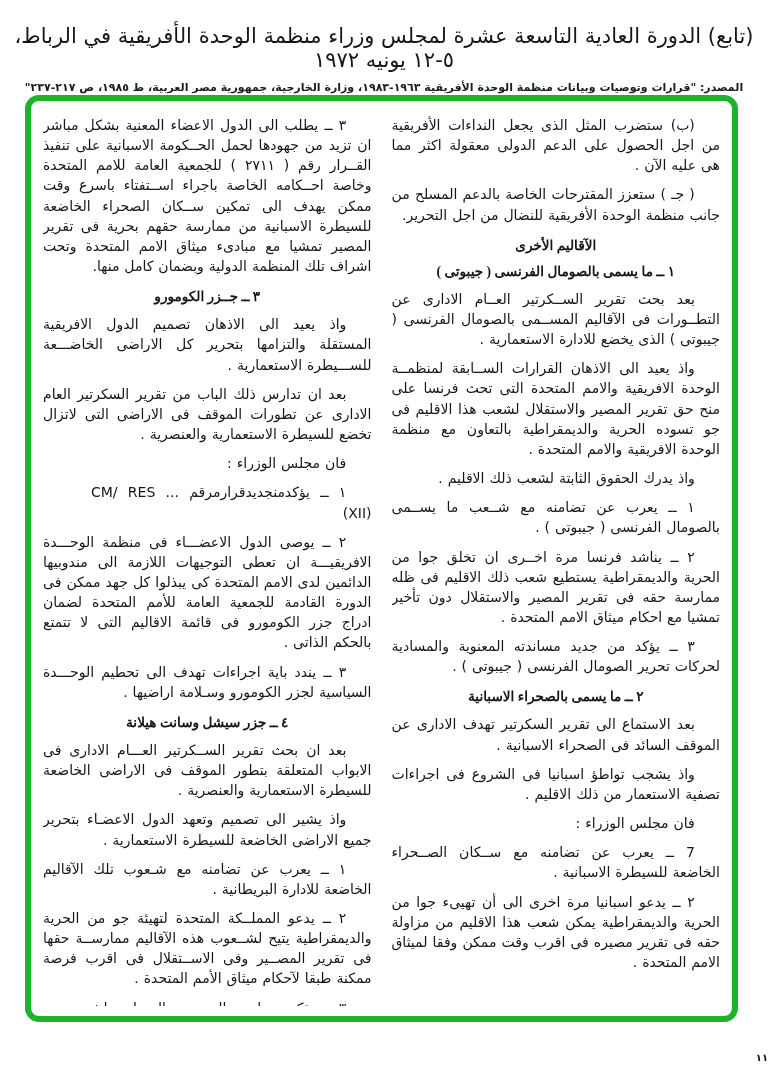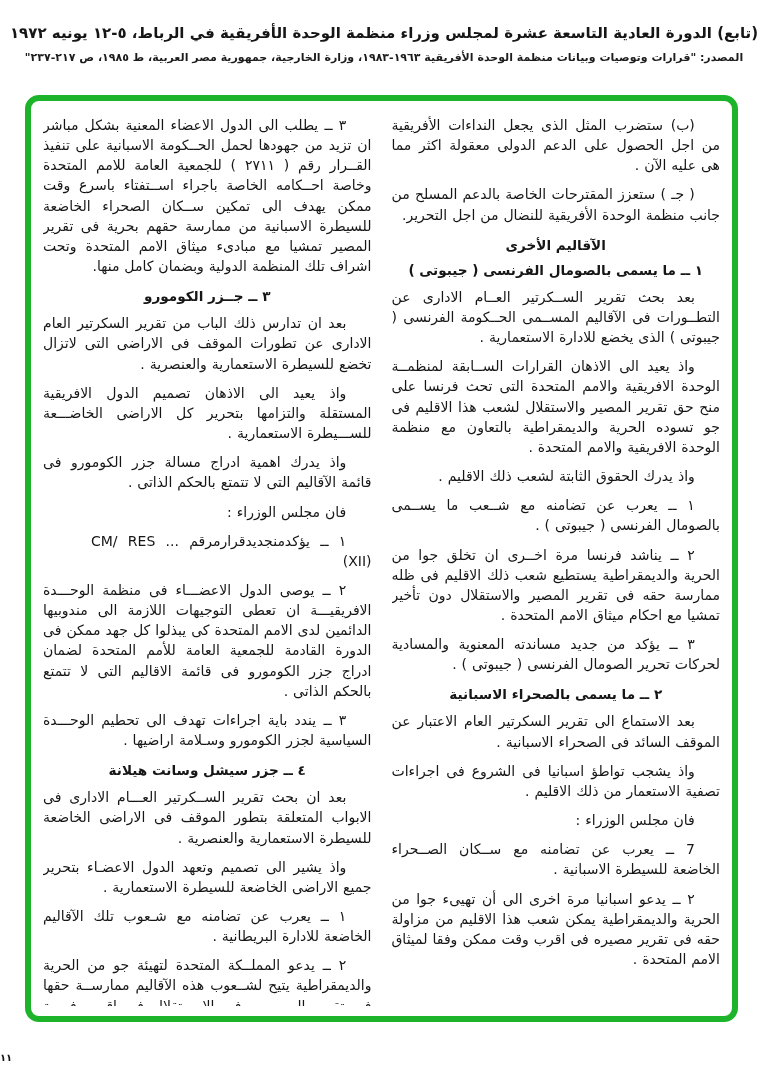--- a/index.html
+++ b/index.html
@@ -11,22 +11,22 @@
     color: #161616;
     direction: rtl;
     overflow: hidden;
   }
   .page-header {
     position: absolute;
     top: 24px; left: 0; right: 0;
     text-align: center;
   }
   .header-line1 {
-    font-size: 15px;
-    font-weight: bold;
+    font-size: 21px;
+    font-weight: normal;
     letter-spacing: 0.2px;
   }
   .header-line2 {
     margin-top: 9px;
     font-size: 11px;
     font-weight: bold;
     color: #1c1c1c;
   }
   .content-frame {
     position: absolute;
@@ -54,67 +54,67 @@
     text-indent: 1.8em;
     margin-bottom: 9px;
     word-spacing: 0.5px;
   }
   .para.bold { font-weight: normal; }
   .heading {
     font-size: 13.6px;
     font-weight: bold;
     text-align: center;
     margin: 12px 0 9px 0;
+    font-family: Liberation Serif, serif;
   }
   .heading.tight { margin-top: 2px; }
   .latin { direction: ltr; unicode-bidi: embed; margin-left: 48px; }
   .page-footer {
     position: absolute;
     bottom: 22px; left: 0; right: 0;
-    text-align: left;
+    text-align: right;
     font-size: 10px;
     font-weight: bold;
   }
 </style>
 </head>
 <body>
 
 <header class="page-header">
   <div class="header-line1">(تابع) الدورة العادية التاسعة عشرة لمجلس وزراء منظمة الوحدة الأفريقية في الرباط، ٥-١٢ يونيه ١٩٧٢</div>
   <div class="header-line2">المصدر: "قرارات وتوصيات وبيانات منظمة الوحدة الأفريقية ١٩٦٣-١٩٨٣، وزارة الخارجية، جمهورية مصر العربية، ط ١٩٨٥، ص ٢١٧-٢٣٧"</div>
 </header>
 
 <main class="content-frame">
   <div class="columns">
 
     <section class="col">
       <p class="para">(ب) ستضرب المثل الذى يجعل النداءات الأفريقية من اجل الحصول على الدعم الدولى معقولة اكثر مما هى عليه الآن .</p>
       <p class="para">( جـ ) ستعزز المقترحات الخاصة بالدعم المسلح من جانب منظمة الوحدة الأفريقية للنضال من اجل التحرير.</p>
       <h2 class="heading">الآقاليم الأخرى</h2>
       <h3 class="heading tight">١ ــ ما يسمى بالصومال الفرنسى ( جيبوتى )</h3>
-      <p class="para">بعد بحث تقرير الســكرتير العــام الادارى عن التطــورات فى الآقاليم المســمى الحــكومة الفرنسى ( جيبوتى ) الذى يخضع للادارة الاستعمارية .</p>
+      <p class="para">بعد بحث تقرير الســكرتير العــام الادارى عن التطــورات فى الآقاليم المســمى بالصومال الفرنسى ( جيبوتى ) الذى يخضع للادارة الاستعمارية .</p>
       <p class="para">واذ يعيد الى الاذهان القرارات الســابقة لمنظمــة الوحدة الافريقية والامم المتحدة التى تحث فرنسا على منح حق تقرير المصير والاستقلال لشعب هذا الاقليم فى جو تسوده الحرية والديمقراطية بالتعاون مع منظمة الوحدة الافريقية والامم المتحدة .</p>
       <p class="para">واذ يدرك الحقوق الثابتة لشعب ذلك الاقليم .</p>
       <p class="para">١ ــ يعرب عن تضامنه مع شــعب ما يســمى بالصومال الفرنسى ( جيبوتى ) .</p>
       <p class="para">٢ ــ يناشد فرنسا مرة اخــرى ان تخلق جوا من الحرية والديمقراطية يستطيع شعب ذلك الاقليم فى ظله ممارسة حقه فى تقرير المصير والاستقلال دون تأخير تمشيا مع احكام ميثاق الامم المتحدة .</p>
       <p class="para">٣ ــ يؤكد من جديد مساندته المعنوية والمسادية لحركات تحرير الصومال الفرنسى ( جيبوتى ) .</p>
       <h3 class="heading">٢ ــ ما يسمى بالصحراء الاسبانية</h3>
-      <p class="para">بعد الاستماع الى تقرير السكرتير العام الاعتبار عن الموقف السائد فى الصحراء الاسبانية .</p>
+      <p class="para">بعد الاستماع الى تقرير السكرتير تهدف الادارى عن الموقف السائد فى الصحراء الاسبانية .</p>
       <p class="para">واذ يشجب تواطؤ اسبانيا فى الشروع فى اجراءات تصفية الاستعمار من ذلك الاقليم .</p>
       <p class="para">فان مجلس الوزراء :</p>
       <p class="para">7 ــ يعرب عن تضامنه مع ســكان الصــحراء الخاضعة للسيطرة الاسبانية .</p>
       <p class="para">٢ ــ يدعو اسبانيا مرة اخرى الى أن تهيىء جوا من الحرية والديمقراطية يمكن شعب هذا الاقليم من مزاولة حقه فى تقرير مصيره فى اقرب وقت ممكن وفقا لميثاق الامم المتحدة .</p>
     </section>
 
     <section class="col">
       <p class="para">٣ ــ يطلب الى الدول الاعضاء المعنية بشكل مباشر ان تزيد من جهودها لحمل الحــكومة الاسبانية على تنفيذ القــرار رقم ( ٢٧١١ ) للجمعية العامة للامم المتحدة وخاصة احــكامه الخاصة باجراء اســتفتاء باسرع وقت ممكن يهدف الى تمكين ســكان الصحراء الخاضعة للسيطرة الاسبانية من ممارسة حقهم بحرية فى تقرير المصير تمشيا مع مبادىء ميثاق الامم المتحدة وتحت اشراف تلك المنظمة الدولية وبضمان كامل منها.</p>
       <h3 class="heading">٣ ــ جــزر الكومورو</h3>
+      <p class="para">واذ يعيد الى الاذهان تصميم الدول الافريقية المستقلة والتزامها بتحرير كل الاراضى الخاضـــعة للســـيطرة الاستعمارية .</p>
       <p class="para">بعد ان تدارس ذلك الباب من تقرير السكرتير العام الادارى عن تطورات الموقف فى الاراضى التى لاتزال تخضع للسيطرة الاستعمارية والعنصرية .</p>
-      <p class="para">واذ يعيد الى الاذهان تصميم الدول الافريقية المستقلة والتزامها بتحرير كل الاراضى الخاضـــعة للســـيطرة الاستعمارية .</p>
-      <p class="para">واذ يدرك اهمية ادراج مسالة جزر الكومورو فى قائمة الآقاليم التى لا تتمتع بالحكم الذاتى .</p>
       <p class="para">فان مجلس الوزراء :</p>
       <p class="para"><span>١ ــ يؤكدمنجديدقرارمرقم</span> <span class="latin">CM/ RES ... (XII)</span></p>
       <p class="para">٢ ــ يوصى الدول الاعضـــاء فى منظمة الوحـــدة الافريقيـــة ان تعطى التوجيهات اللازمة الى مندوبيها الدائمين لدى الامم المتحدة كى يبذلوا كل جهد ممكن فى الدورة القادمة للجمعية العامة للأمم المتحدة لضمان ادراج جزر الكومورو فى قائمة الاقاليم التى لا تتمتع بالحكم الذاتى .</p>
       <p class="para">٣ ــ يندد باية اجراءات تهدف الى تحطيم الوحـــدة السياسية لجزر الكومورو وسـلامة اراضيها .</p>
       <h3 class="heading">٤ ــ جزر سيشل وسانت هيلانة</h3>
       <p class="para">بعد ان بحث تقرير الســكرتير العـــام الادارى فى الابواب المتعلقة بتطور الموقف فى الاراضى الخاضعة للسيطرة الاستعمارية والعنصرية .</p>
       <p class="para">واذ يشير الى تصميم وتعهد الدول الاعضـاء بتحرير جميع الاراضى الخاضعة للسيطرة الاستعمارية .</p>
       <p class="para">١ ــ يعرب عن تضامنه مع شـعوب تلك الآقاليم الخاضعة للادارة البريطانية .</p>
       <p class="para">٢ ــ يدعو المملــكة المتحدة لتهيئة جو من الحرية والديمقراطية يتيح لشــعوب هذه الآقاليم ممارســة حقها فى تقرير المصــير وفى الاســتقلال فى اقرب فرصة ممكنة طبقا لآحكام ميثاق الأمم المتحدة .</p>
       <p class="para bold">٣ ــ يؤكد مساندته المعنوية والمـــادية لشـــــعوب هذه الآقاليم فى نضـالها من اجل الاستقلال .</p>

